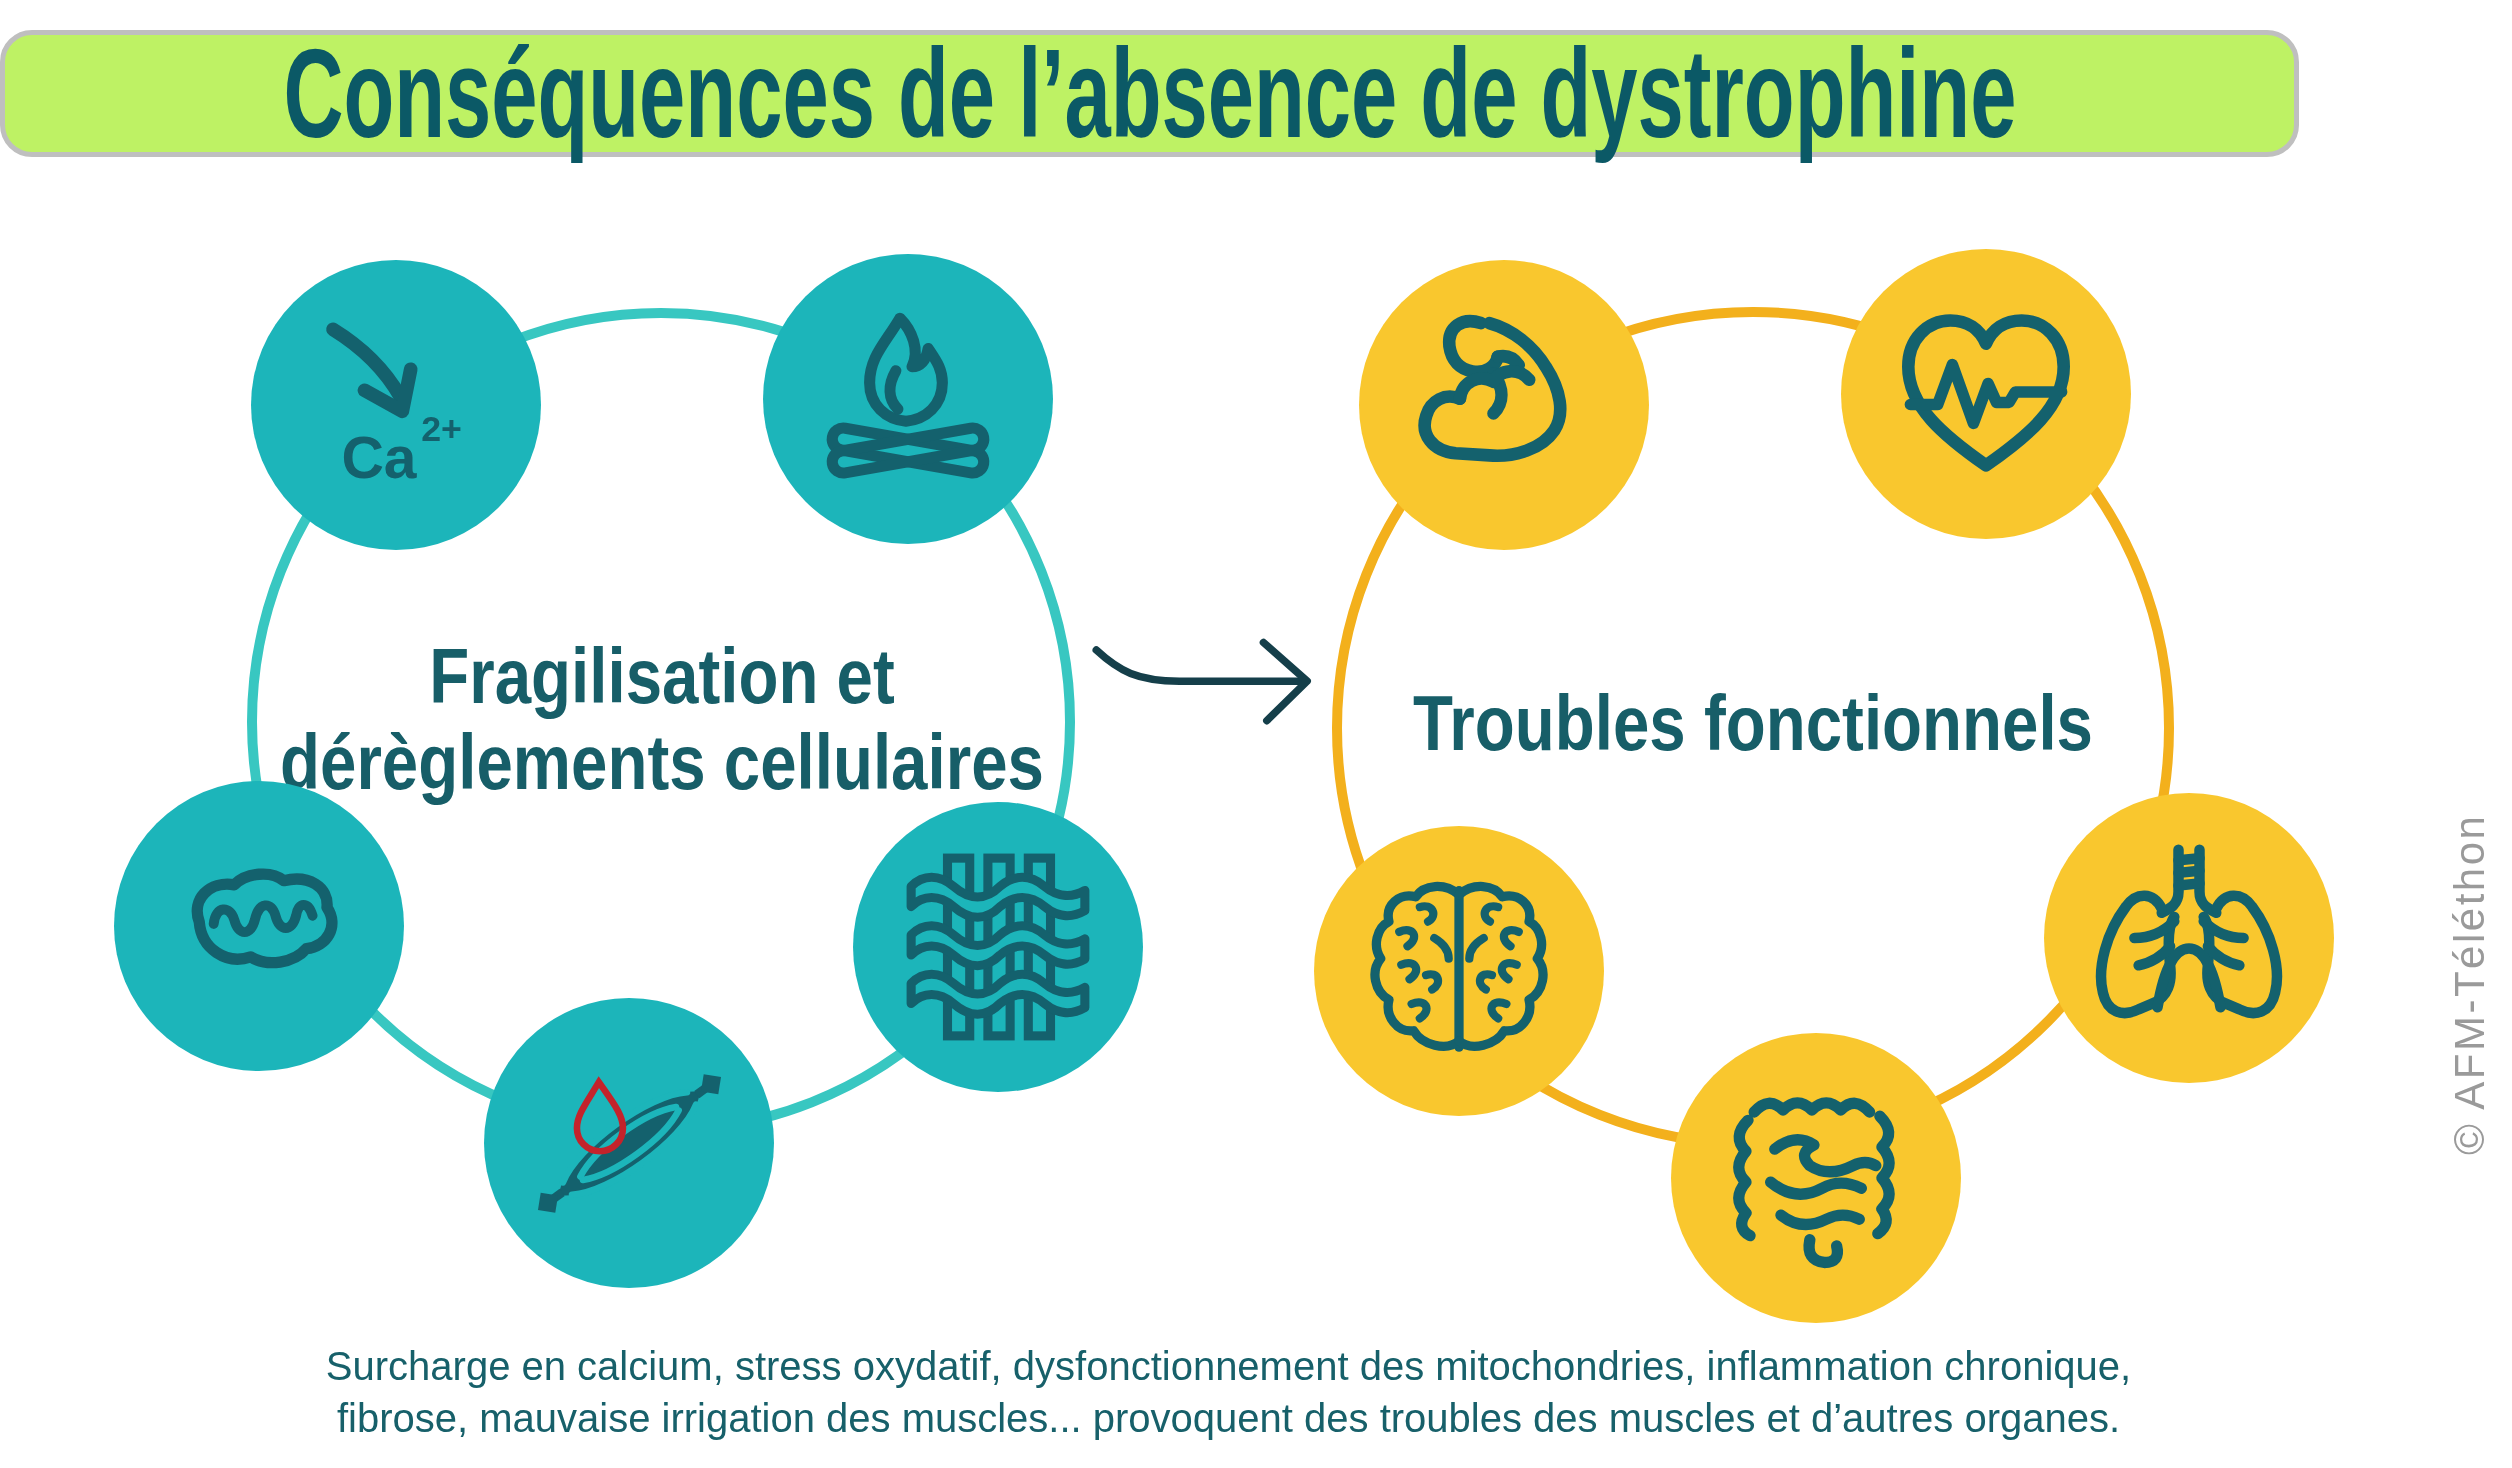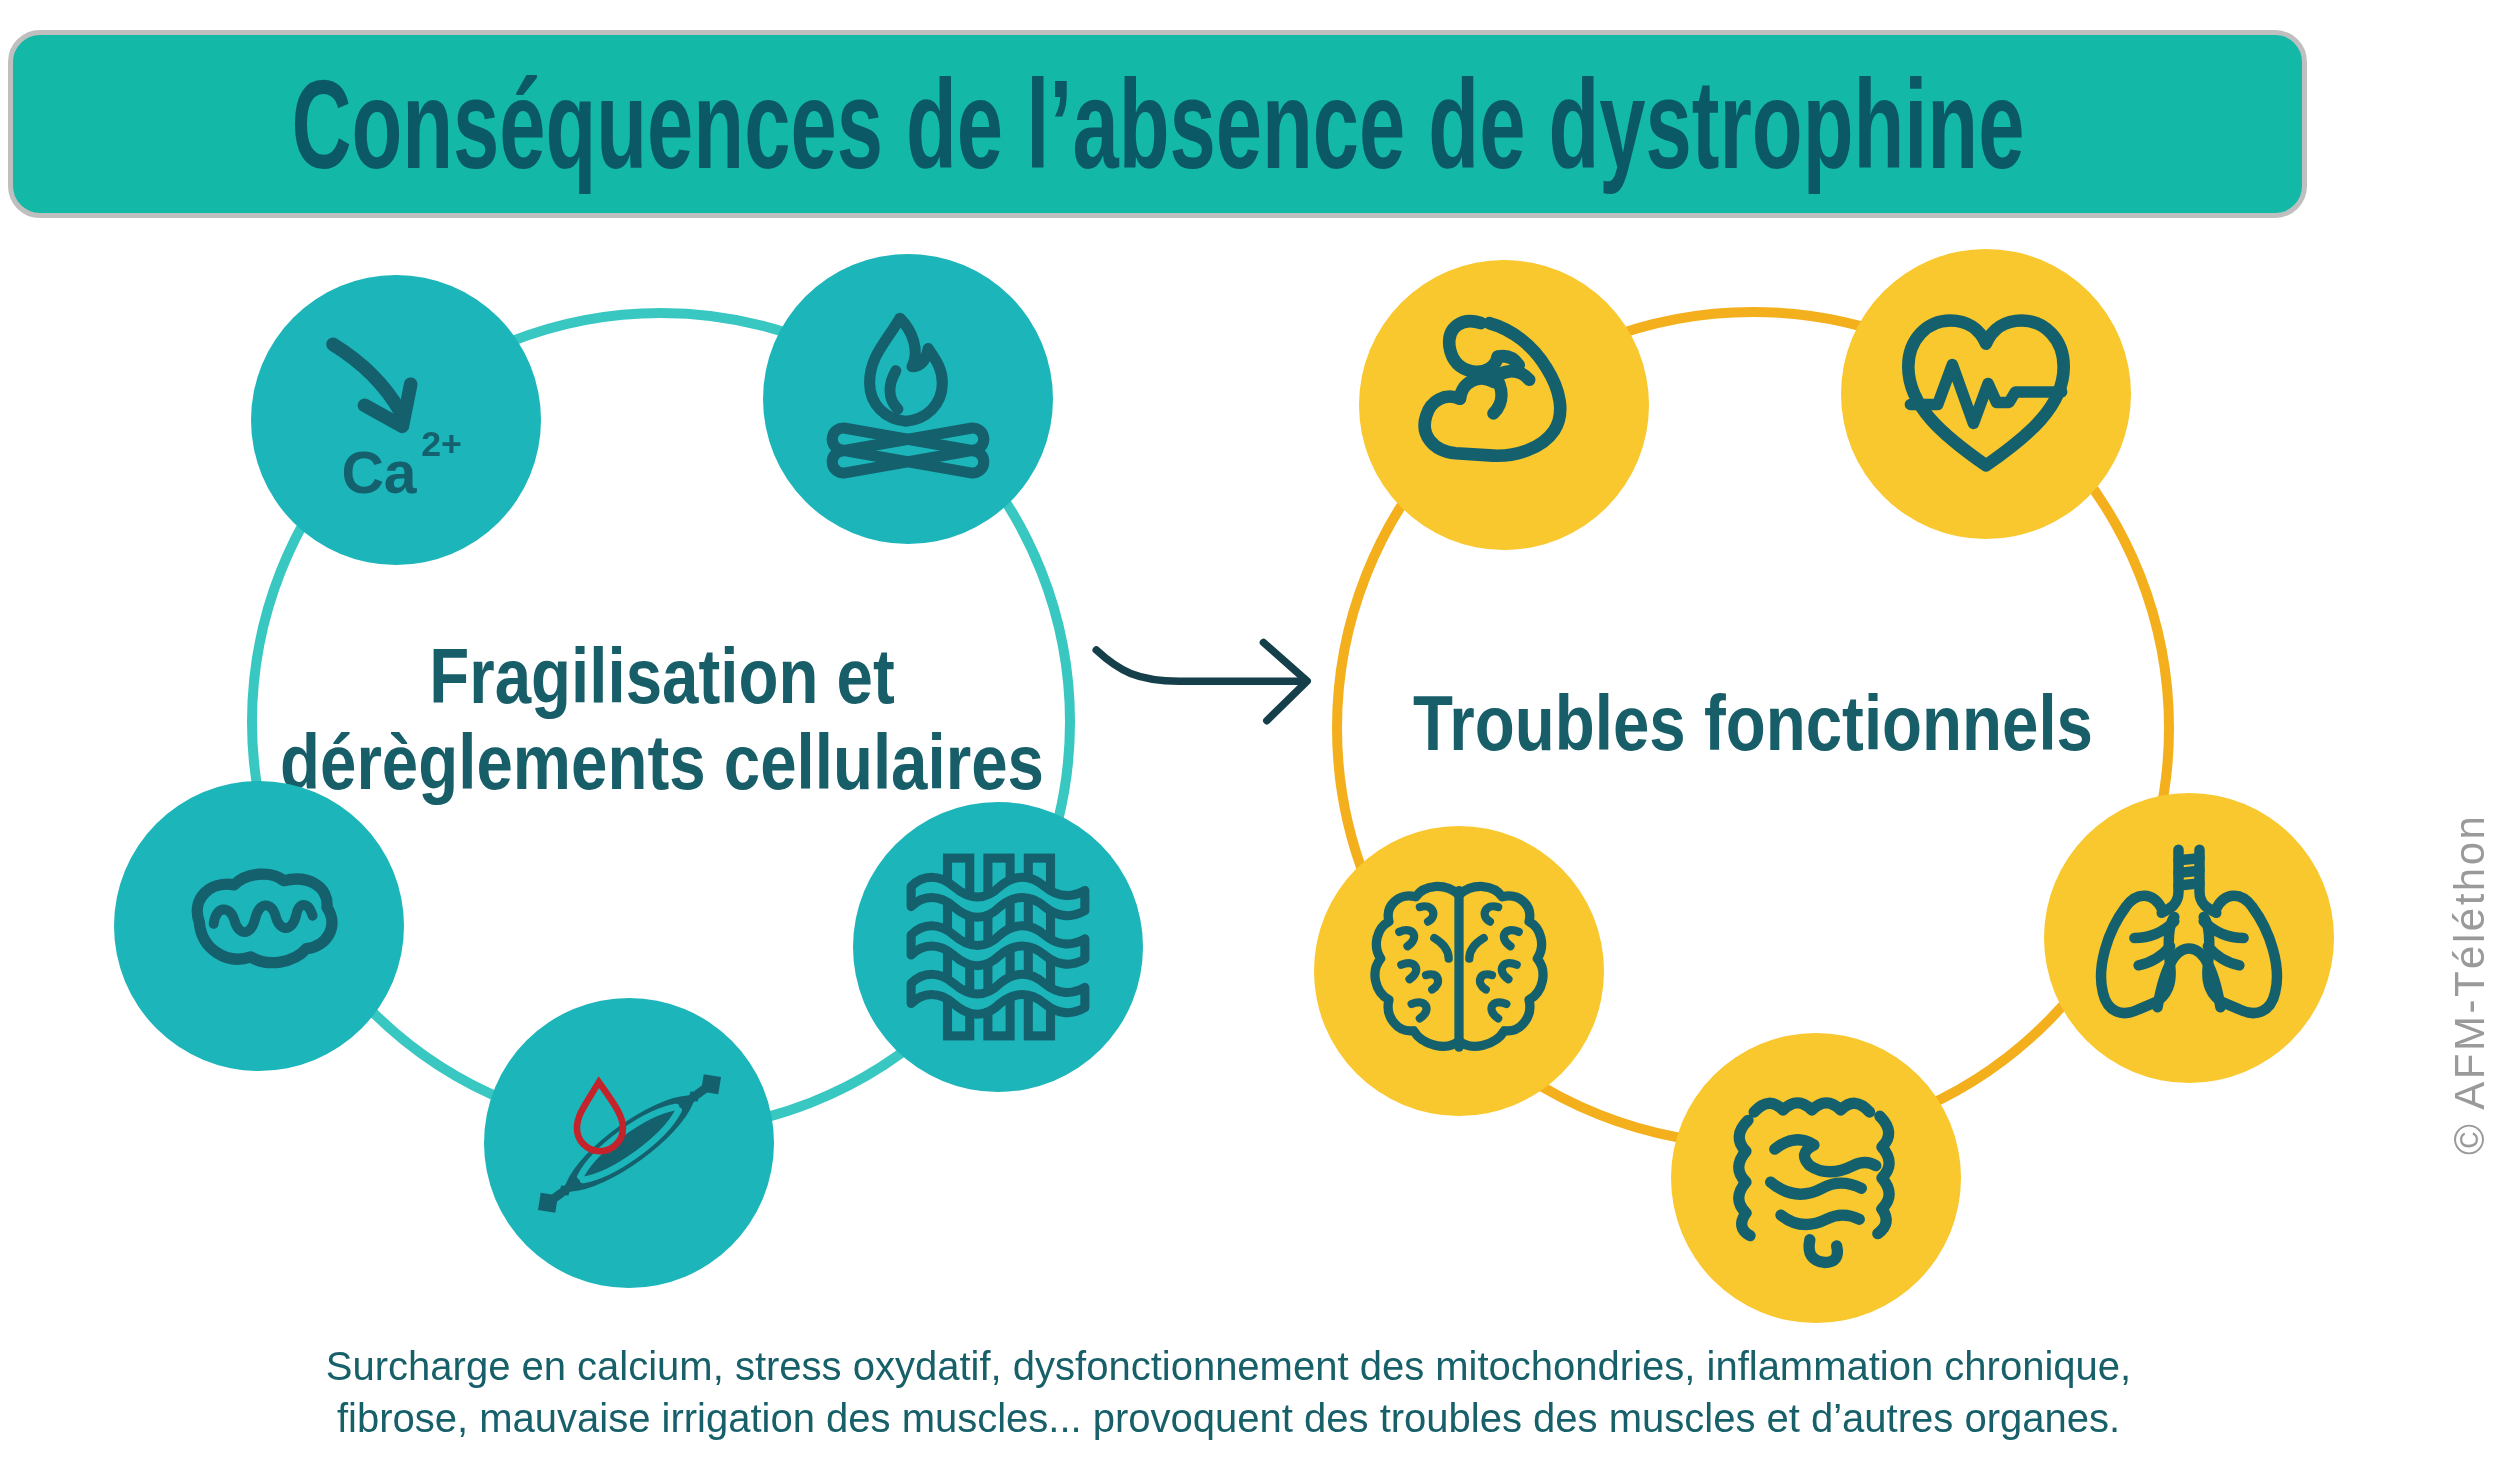--- a/index.html
+++ b/index.html
@@ -1,20 +1,20 @@
 <!DOCTYPE html>
 <html style="font-size:13.5px"><head>
 <meta charset="utf-8">
 <style>
   html,body{margin:0;padding:0;background:#ffffff;}
   .canvas{position:relative;width:2512px;height:1469px;background:#ffffff;overflow:hidden;
           font-family:"Liberation Sans", sans-serif;}
   
-  .title-box{position:absolute;left:8px;top:30px;width:2299px;height:188px;box-sizing:border-box;
-             border:5.9px solid #bfbfbf;border-radius:32px;background:#14b8a6;
+  .title-box{position:absolute;left:0;top:30px;width:2299px;height:127px;box-sizing:border-box;
+             border:5.9px solid #bfbfbf;border-radius:32px;background:#bef264;
              display:flex;align-items:center;justify-content:center;}
   .title-text{font-size:126px;font-weight:bold;color:#0b5966;white-space:nowrap;
               transform:scaleX(0.66);transform-origin:center;}
   
   .ring{position:absolute;border-radius:50%;box-sizing:border-box;}
   .ring.teal{left:247px;top:308px;width:828px;height:828px;border:10px solid #38c7c1;}
   .ring.yellow{left:1332px;top:307px;width:842px;height:842px;border:10px solid #f3b01c;}
   
   .sat{position:absolute;width:290px;height:290px;border-radius:50%;
        display:flex;align-items:center;justify-content:center;}
@@ -56,21 +56,21 @@
 
   <div class="cycle-label label-right">Troubles fonctionnels</div>
 
   <svg class="arrow-svg" width="252" height="118" viewBox="1280 740 300 140">
     <g fill="none" stroke="#153f4a" stroke-width="9" stroke-linecap="round" stroke-linejoin="round">
       <path d="M1303 772 C 1330 797 1352 809 1402 809 L 1548 809"></path>
       <path d="M1502 763 L 1554 809 L 1506 856"></path>
     </g>
   </svg>
 
-  <div class="sat teal" style="left:251px;top:275px;">
+  <div class="sat teal" style="left:251px;top:260px;">
     <svg width="210" height="210" viewBox="0 0 100 100">
       <g fill="none" stroke="#14616d" stroke-width="6.5" stroke-linecap="round" stroke-linejoin="round">
         <path d="M20 14 C 33 22 44 32 52 46"></path>
         <path d="M35 43 L 53 53 L 57 33"></path>
       </g>
       <text x="24" y="85" font-size="28" font-weight="bold" fill="#14616d">Ca</text>
       <text x="62" y="67" font-size="17" font-weight="bold" fill="#14616d">2+</text>
     </svg>
   </div>
 

